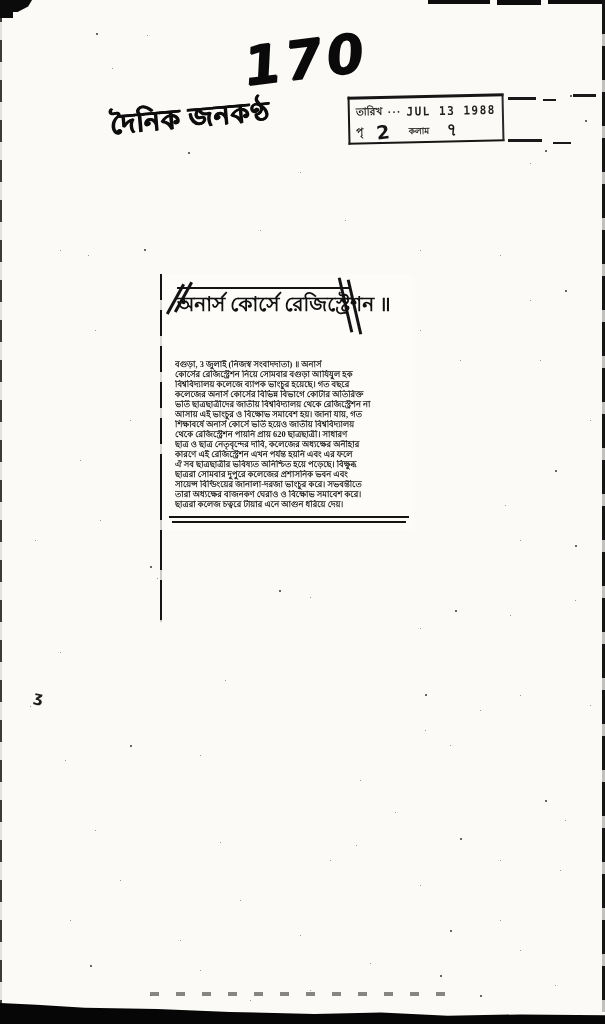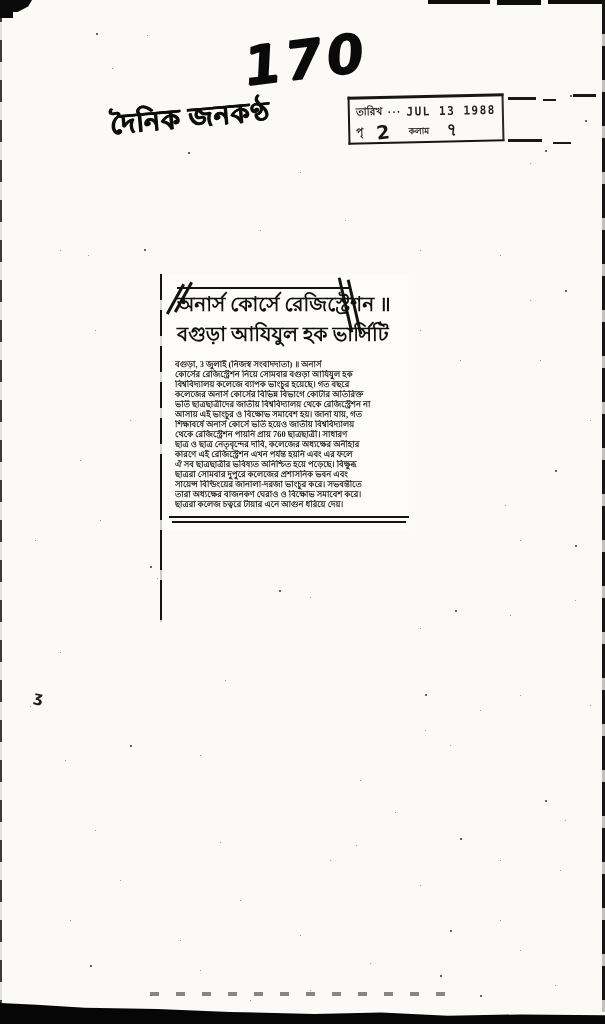--- a/index.html
+++ b/index.html
@@ -118,31 +118,30 @@
     <div class="clip-left"></div>
     <div class="clip-right"></div>
     <div class="clip-line clip-bottom1"></div>
     <div class="clip-line clip-bottom2"></div>
     <div class="slashL" style="left:14px;top:8px;"></div>
     <div class="slashL" style="left:22px;top:6px;"></div>
     <div class="slashR" style="left:184px;top:3px;"></div>
     <div class="slashR" style="left:193px;top:5px;"></div>
 
     <div class="headline hl1">অনার্স কোর্সে রেজিস্ট্রেশন ॥</div>
-    <div class="headline hl2">বগুড়া আযিযুল হক ভার্সিটি</div>
 
     <div class="clip-body">
         <div class="body-line">বগুড়া, 3 জুলাই (নিজস্ব সংবাদদাতা) ॥ অনার্স</div>
         <div class="body-line">কোর্সের রেজিস্ট্রেশন নিয়ে সোমবার বগুড়া আযিযুল হক</div>
         <div class="body-line">বিশ্ববিদ্যালয় কলেজে ব্যাপক ভাংচুর হয়েছে। গত বছরে</div>
         <div class="body-line">কলেজের অনার্স কোর্সের বিভিন্ন বিভাগে কোটার অতিরিক্ত</div>
         <div class="body-line">ভর্তি ছাত্রছাত্রীদের জাতীয় বিশ্ববিদ্যালয় থেকে রেজিস্ট্রেশন না</div>
         <div class="body-line">আসায় এই ভাংচুর ও বিক্ষোভ সমাবেশ হয়। জানা যায়, গত</div>
         <div class="body-line">শিক্ষাবর্ষে অনার্স কোর্সে ভর্তি হয়েও জাতীয় বিশ্ববিদ্যালয়</div>
-        <div class="body-line">থেকে রেজিস্ট্রেশন পায়নি প্রায় 760 ছাত্রছাত্রী। সাধারণ</div>
+        <div class="body-line">থেকে রেজিস্ট্রেশন পায়নি প্রায় 620 ছাত্রছাত্রী। সাধারণ</div>
         <div class="body-line">ছাত্র ও ছাত্র নেতৃবৃন্দের দাবি, কলেজের অধ্যক্ষের অনীহার</div>
         <div class="body-line">কারণে এই রেজিস্ট্রেশন এখন পর্যন্ত হয়নি এবং এর ফলে</div>
         <div class="body-line">ঐ সব ছাত্রছাত্রীর ভবিষ্যত অনিশ্চিত হয়ে পড়েছে। বিক্ষুব্ধ</div>
         <div class="body-line">ছাত্ররা সোমবার দুপুরে কলেজের প্রশাসনিক ভবন এবং</div>
         <div class="body-line">সায়েন্স বিল্ডিংয়ের জানালা-দরজা ভাংচুর করে। সভবন্তীতে</div>
         <div class="body-line">তারা অধ্যক্ষের বাজনকণ ঘেরাও ও বিক্ষোভ সমাবেশ করে।</div>
         <div class="body-line">ছাত্ররা কলেজ চত্বরে টায়ার এনে আগুন ধরিয়ে দেয়।</div>
       </div>
   </div>
 

